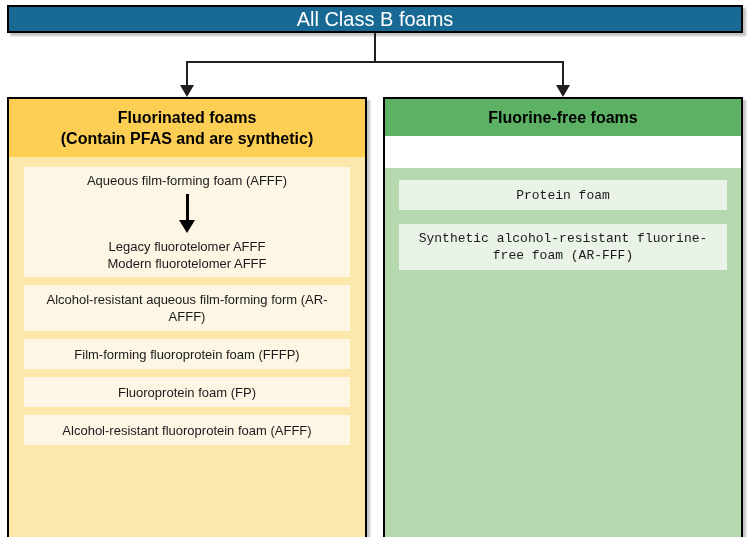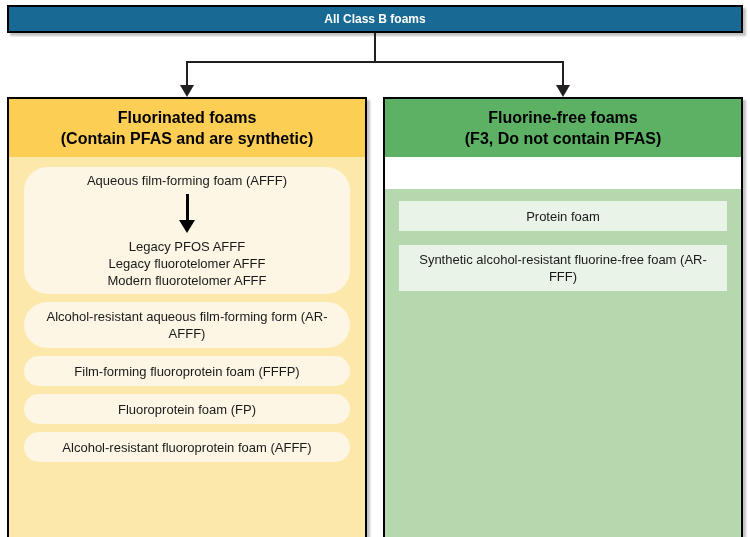--- a/index.html
+++ b/index.html
@@ -8,21 +8,21 @@
     font-family:"Liberation Sans","DejaVu Sans",sans-serif;color:#1a1a1a;
     overflow:hidden;
   }
   
   .top-box{
     position:absolute;left:7px;top:5px;width:736px;height:28px;
     box-sizing:border-box;border:2px solid #000;
     background:var(--c-blue,#186A94);
     box-shadow:3px 3px 2px #c2c2c2;
     display:flex;align-items:center;justify-content:center;
-    color:#fff;font-weight:bold;font-size:12px;
+    color:#fff;font-weight:normal;font-size:20px;
   }
   
   .line{position:absolute;background:#231F20;}
   .stem   {left:374px;top:33px;width:2px;height:30px;}
   .hline  {left:186px;top:61px;width:378px;height:2px;}
   .dropL  {left:186px;top:61px;width:2px;height:25px;}
   .dropR  {left:562px;top:61px;width:2px;height:25px;}
   .head{
     position:absolute;width:0;height:0;
     border-left:7px solid transparent;border-right:7px solid transparent;
@@ -46,23 +46,23 @@
   .panel.left  .panel-header{background:var(--c-orange-header,#FCCE54);}
   .panel.right .panel-header{background:var(--c-green-header,#5CB164);}
   .panel-body{flex:1;display:flex;flex-direction:column;}
   .panel.left  .panel-body{background:var(--c-orange-body,#FDE8AB);padding:10px 15px 12px;}
   .panel.right .panel-body{background:var(--c-green-body,#B6D8AF);padding:12px 14px;}
   .item{
     box-sizing:border-box;min-height:30px;
     display:flex;flex-direction:column;align-items:center;justify-content:center;
     text-align:center;font-size:13px;line-height:17px;padding:6px 8px;
   }
-  .panel.left  .item{background:var(--c-cream,#FDF6E5);margin-bottom:8px;border-radius:24px;}
+  .panel.left  .item{background:var(--c-cream,#FDF6E5);margin-bottom:8px;}
   .panel.left  .item:last-child{margin-bottom:0;}
-  .panel.right .item{background:var(--c-green-item,#EAF3E7);margin-bottom:14px;}
+  .panel.right .item{background:var(--c-green-item,#EAF3E7);margin-bottom:14px;font-family:Liberation Mono, monospace;}
   .panel.right .item:last-child{margin-bottom:2px;}
   
   .item.group{padding:5px 8px;justify-content:flex-start;}
   .group-arrow{margin:5px auto;}
   .arrow-stem{width:3px;height:26px;background:#000;margin:0 auto;}
   .arrow-head{
     width:0;height:0;margin:0 auto;
     border-left:8px solid transparent;border-right:8px solid transparent;
     border-top:13px solid #000;
   }
@@ -90,36 +90,34 @@
       <div>(Contain PFAS and are synthetic)</div>
     </div>
     <div class="panel-body">
       <div class="item group">
         <div>Aqueous film-forming foam (AFFF)</div>
         <div class="group-arrow">
           <div class="arrow-stem"></div>
           <div class="arrow-head"></div>
         </div>
         <div class="group-children">
-          <div>Legacy PFOS AFFF</div>
           <div>Legacy fluorotelomer AFFF</div>
           <div>Modern fluorotelomer AFFF</div>
         </div>
       </div>
       <div class="item">Alcohol-resistant aqueous film-forming form (AR-AFFF)</div>
       <div class="item">Film-forming fluoroprotein foam (FFFP)</div>
       <div class="item">Fluoroprotein foam (FP)</div>
       <div class="item">Alcohol-resistant fluoroprotein foam (AFFF)</div>
     </div>
   </div>
 
   <div class="panel right">
     <div class="panel-header">
       <div>Fluorine-free foams</div>
-      <div>(F3, Do not contain PFAS)</div>
     </div>
     <div class="panel-body">
       <div class="item">Protein foam</div>
       <div class="item">Synthetic alcohol-resistant fluorine-free foam (AR-FFF)</div>
     </div>
   </div>
 
 </div>
 
 </body></html>

